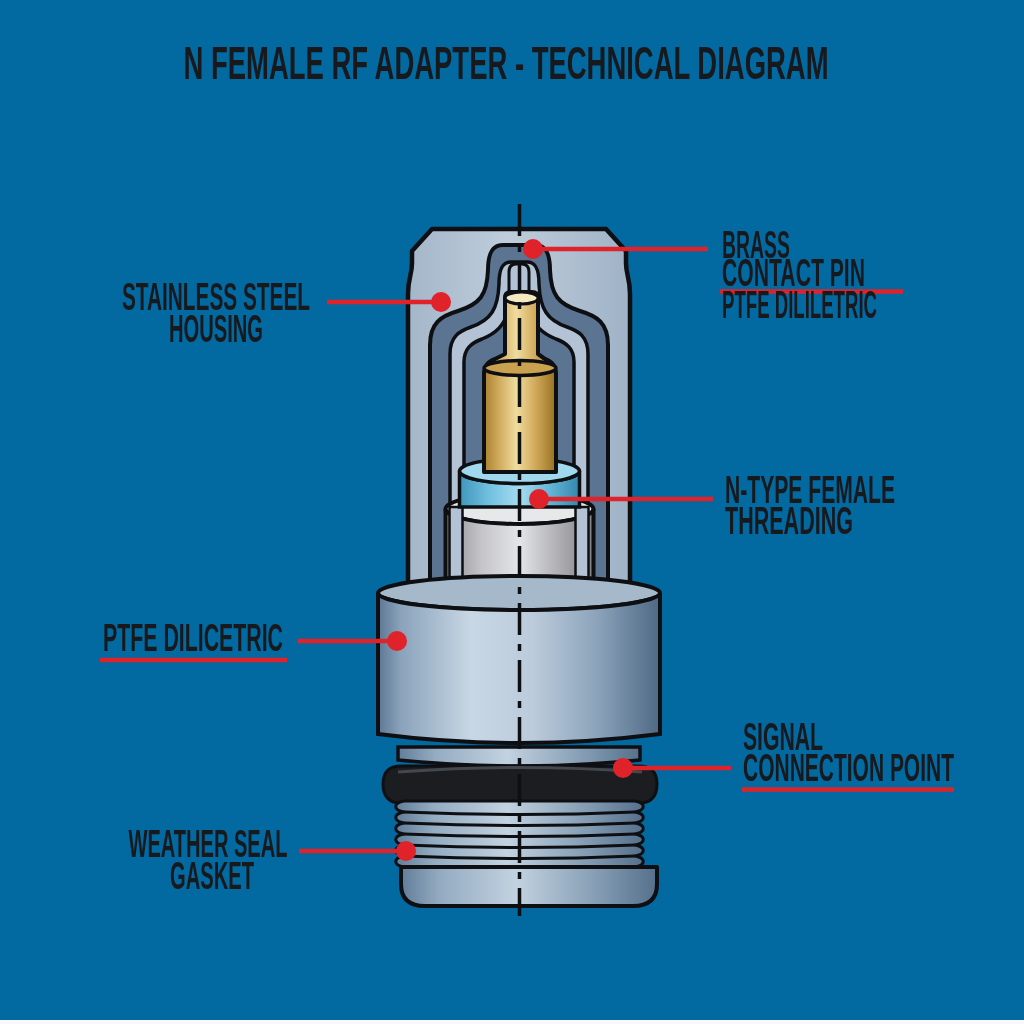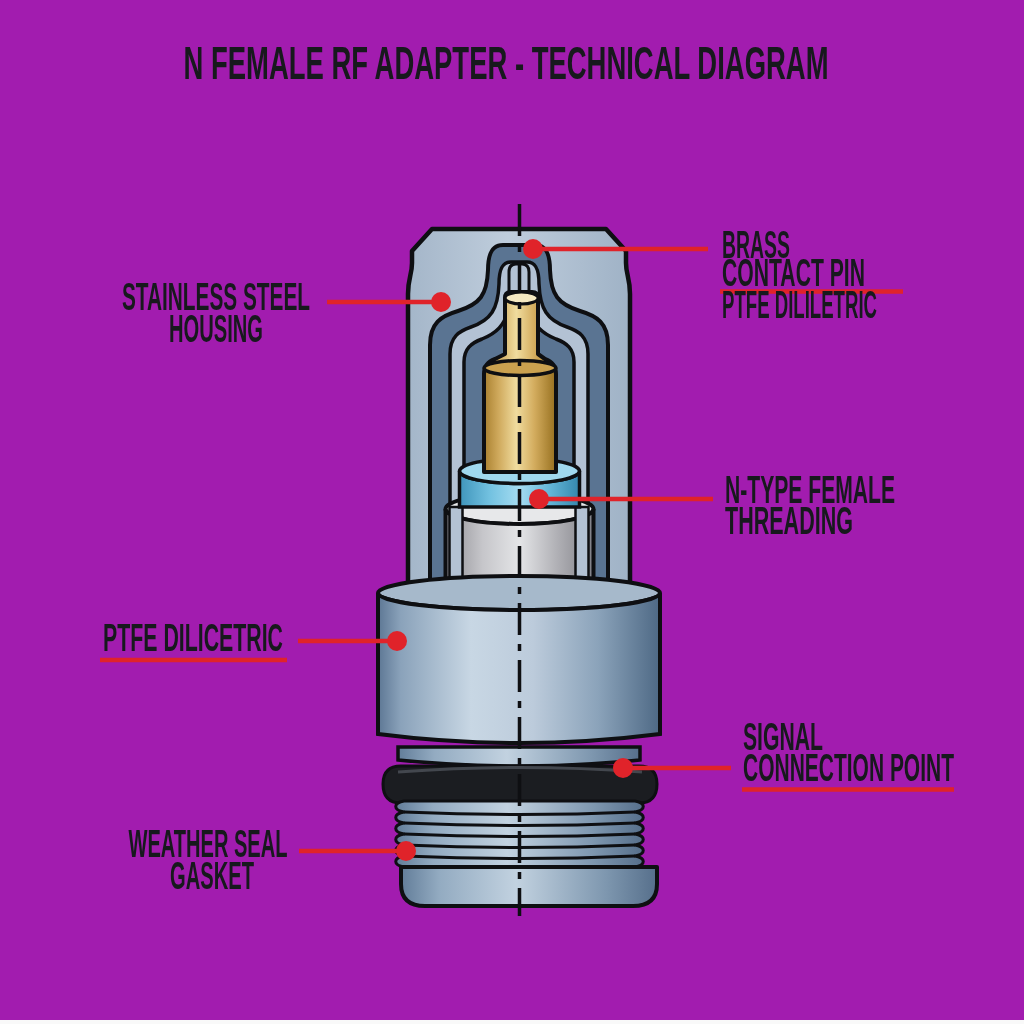--- a/index.html
+++ b/index.html
@@ -1,17 +1,17 @@
 <!DOCTYPE html>
 <html><head>
 <meta charset="utf-8">
 <style>
   html,body{margin:0;padding:0;}
   body{width:1024px;height:1024px;overflow:hidden;background:#f9f9f9;}
-  .stage{position:relative;width:1024px;height:1020px;background:#a21caf;}
+  .stage{position:relative;width:1024px;height:1020px;background:#0369a1;}
   svg{position:absolute;inset:0;display:block;}
   text{
     font-family:"Liberation Sans", sans-serif;
     font-weight:700;
     fill:#17191d;
   }
   .lbl{font-size:38px;}
   .ttl{font-size:47px;}
 </style>
 </head>

